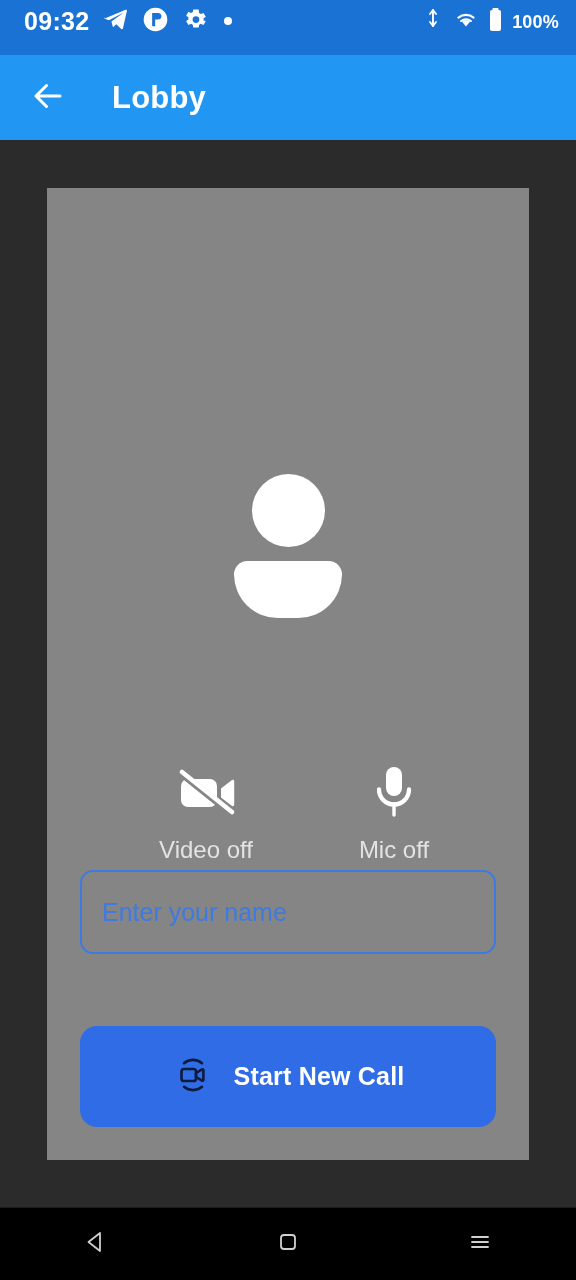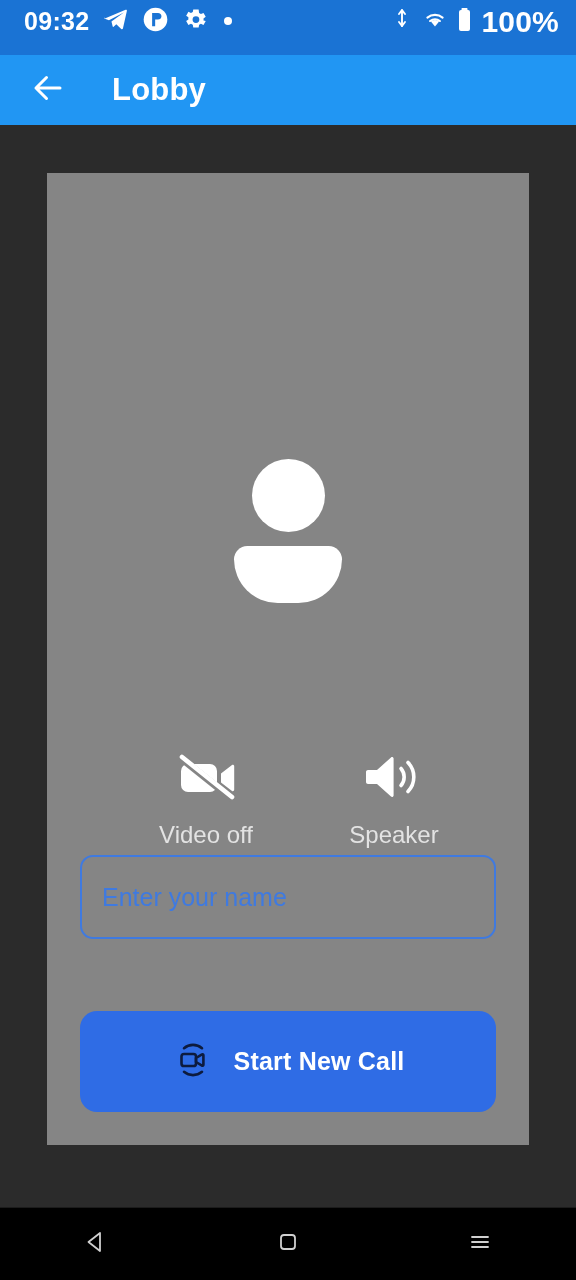--- a/index.html
+++ b/index.html
@@ -46,31 +46,31 @@
     letter-spacing: 0.3px;
     line-height: 1;
   }
   .status-right {
     display: flex;
     align-items: center;
     gap: 7px;
   }
   .status-battery-text {
     color: #ffffff;
-    font-size: 30px;
+    font-size: 18px;
     font-weight: bold;
     letter-spacing: 0.2px;
     line-height: 1;
     margin-left: 1px;
   }
   .sicon { display: block; }
 
   
   .app-bar {
-    height: 70px;
+    height: 85px;
     background: #2196f3;
     display: flex;
     align-items: center;
     padding-left: 26px;
     box-sizing: border-box;
     flex: 0 0 auto;
   }
   .back-btn {
     width: 44px;
     height: 44px;
@@ -313,31 +313,31 @@
                 <rect x="6" y="13" width="36" height="28" rx="7"></rect>
                 <path d="M46 22.5l11-8.4c.9-.7 2.2 0 2.2 1.1v23.6c0 1.1-1.3 1.8-2.2 1.1l-11-8.4z"></path>
               </g>
               <line x1="7" y1="8" x2="57" y2="48" stroke="#858585" stroke-width="7"></line>
               <line x1="7" y1="6" x2="57" y2="46" stroke="#ffffff" stroke-width="4.6" stroke-linecap="round"></line>
             </svg>
           </div>
           <div class="control-label">Video off</div>
         </div>
 
-
         <div class="control">
           <div class="control-icon">
-            <svg width="62" height="52" viewBox="0 0 62 52">
-              <path d="M5 19h9L28 6.5c1-.9 2.6-.2 2.6 1.1v36.8c0 1.3-1.6 2-2.6 1.1L14 33H5c-1.1 0-2-.9-2-2V21c0-1.1.9-2 2-2z" fill="#ffffff"></path>
-              <path d="M38 17.5a13 13 0 0 1 0 17" stroke="#ffffff" stroke-width="3.6" fill="none" stroke-linecap="round"></path>
-              <path d="M45 11.5a21 21 0 0 1 0 29" stroke="#ffffff" stroke-width="3.6" fill="none" stroke-linecap="round"></path>
+            <svg width="50" height="56" viewBox="0 0 50 56">
+              <rect x="17" y="3" width="16" height="29" rx="8" fill="#ffffff"></rect>
+              <path d="M10 25.5a15 15 0 0 0 30 0" stroke="#ffffff" stroke-width="4.3" fill="none" stroke-linecap="round"></path>
+              <line x1="25" y1="40" x2="25" y2="51" stroke="#ffffff" stroke-width="3.4" stroke-linecap="round"></line>
             </svg>
           </div>
-          <div class="control-label">Speaker</div>
+          <div class="control-label">Mic off</div>
         </div>
+
 
       </div>
 
       <input class="name-field" type="text" placeholder="Enter your name" style="">
 
       <button class="start-btn">
         <span>
           <svg width="42" height="42" viewBox="0 0 42 42">
             <g fill="none" stroke="#0d1b3e" stroke-width="2.6" stroke-linecap="round" stroke-linejoin="round">
               <rect x="9.5" y="15" width="14.5" height="12" rx="2.6"></rect>

